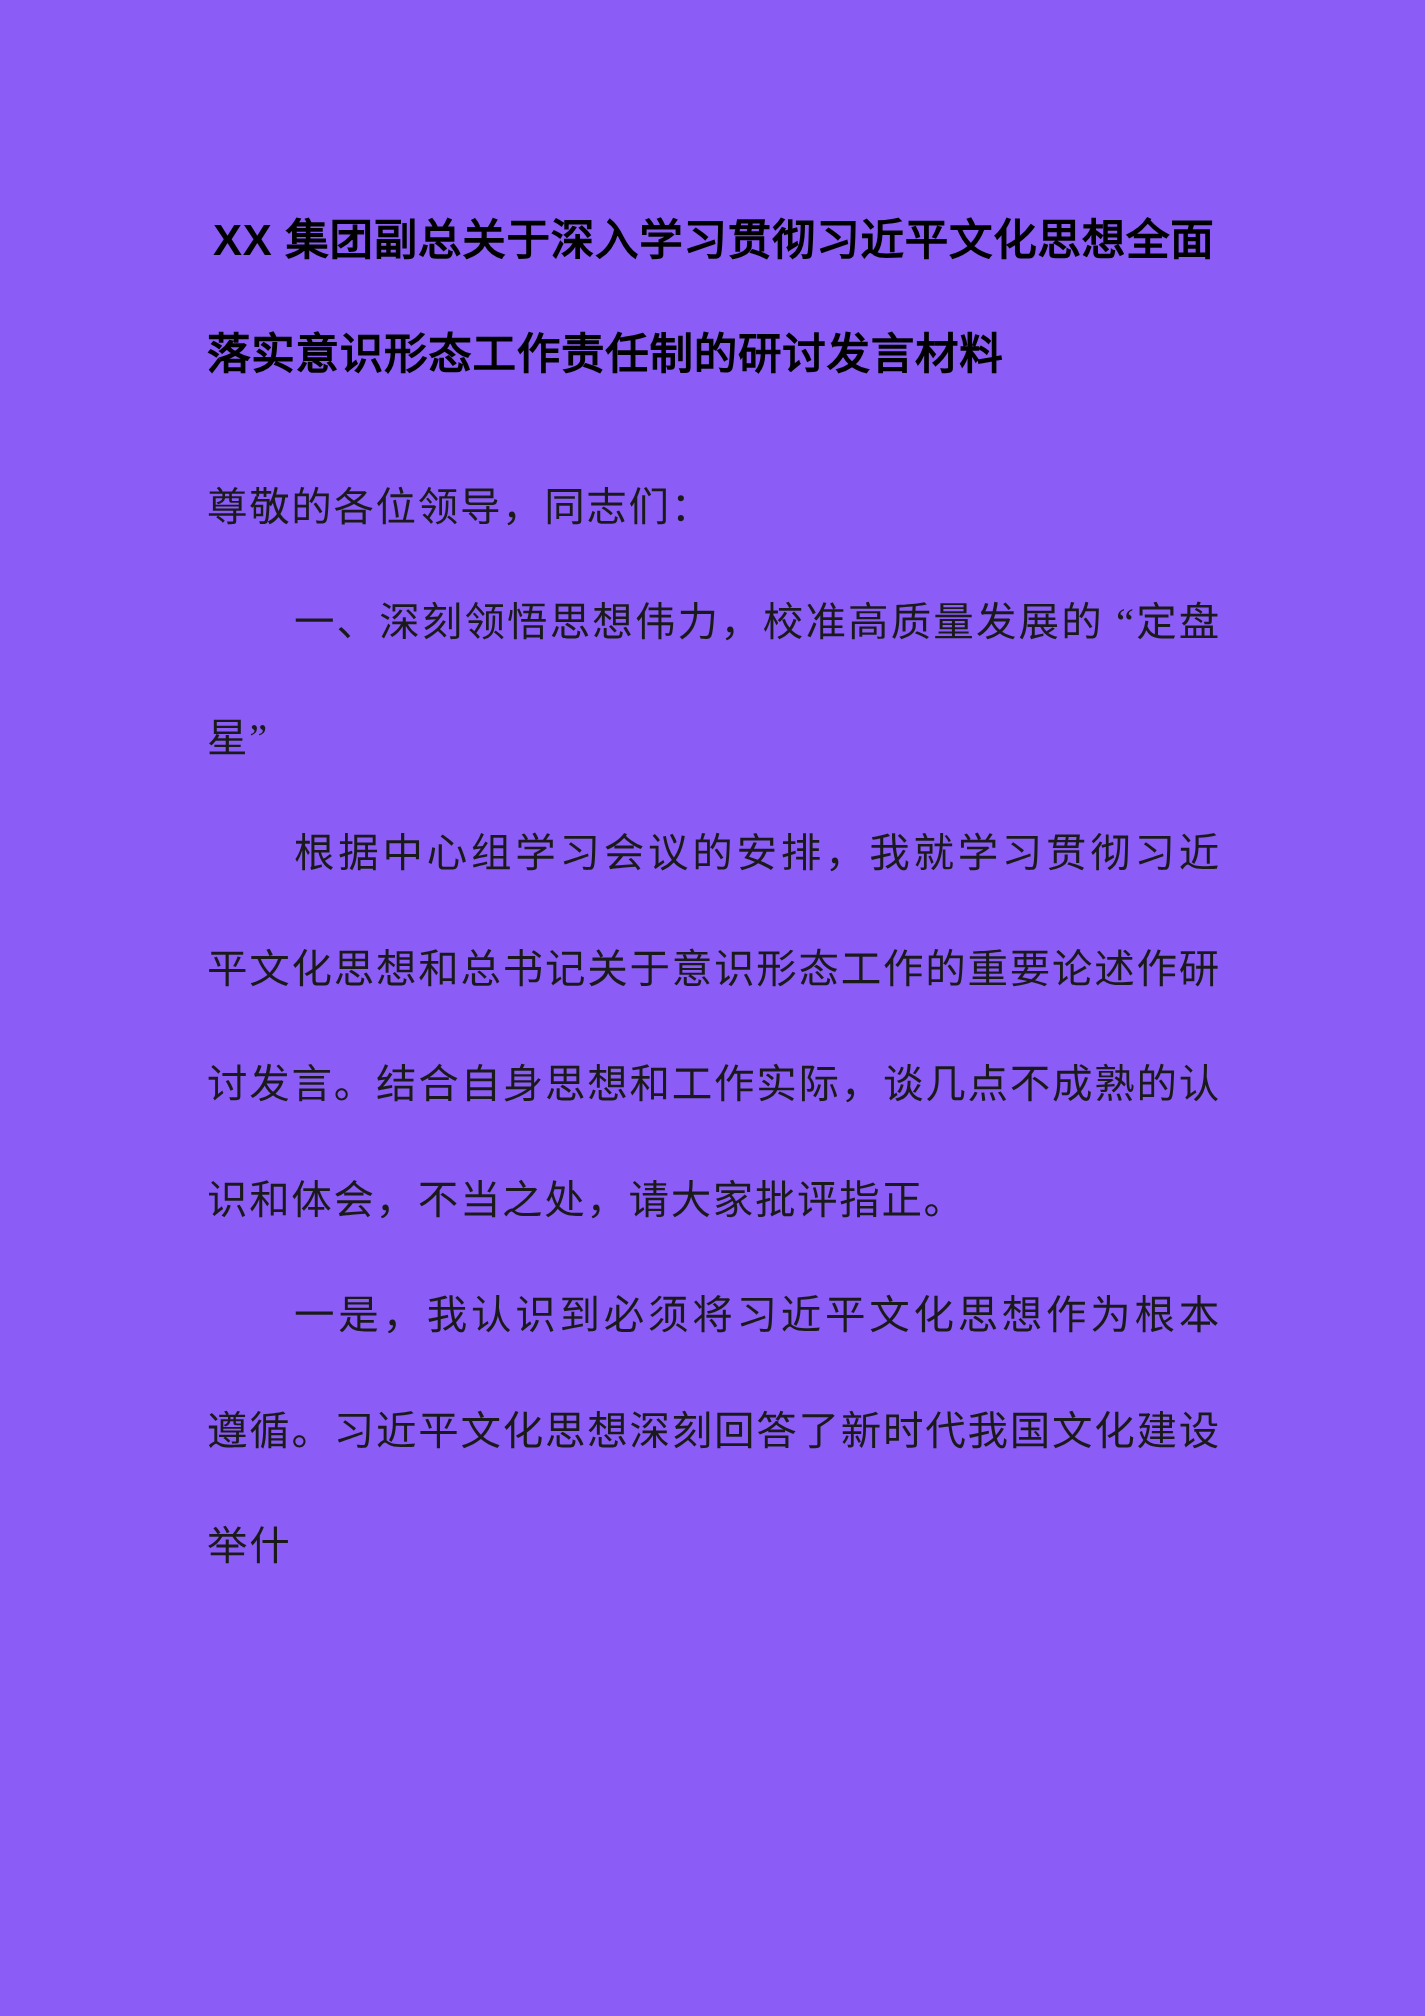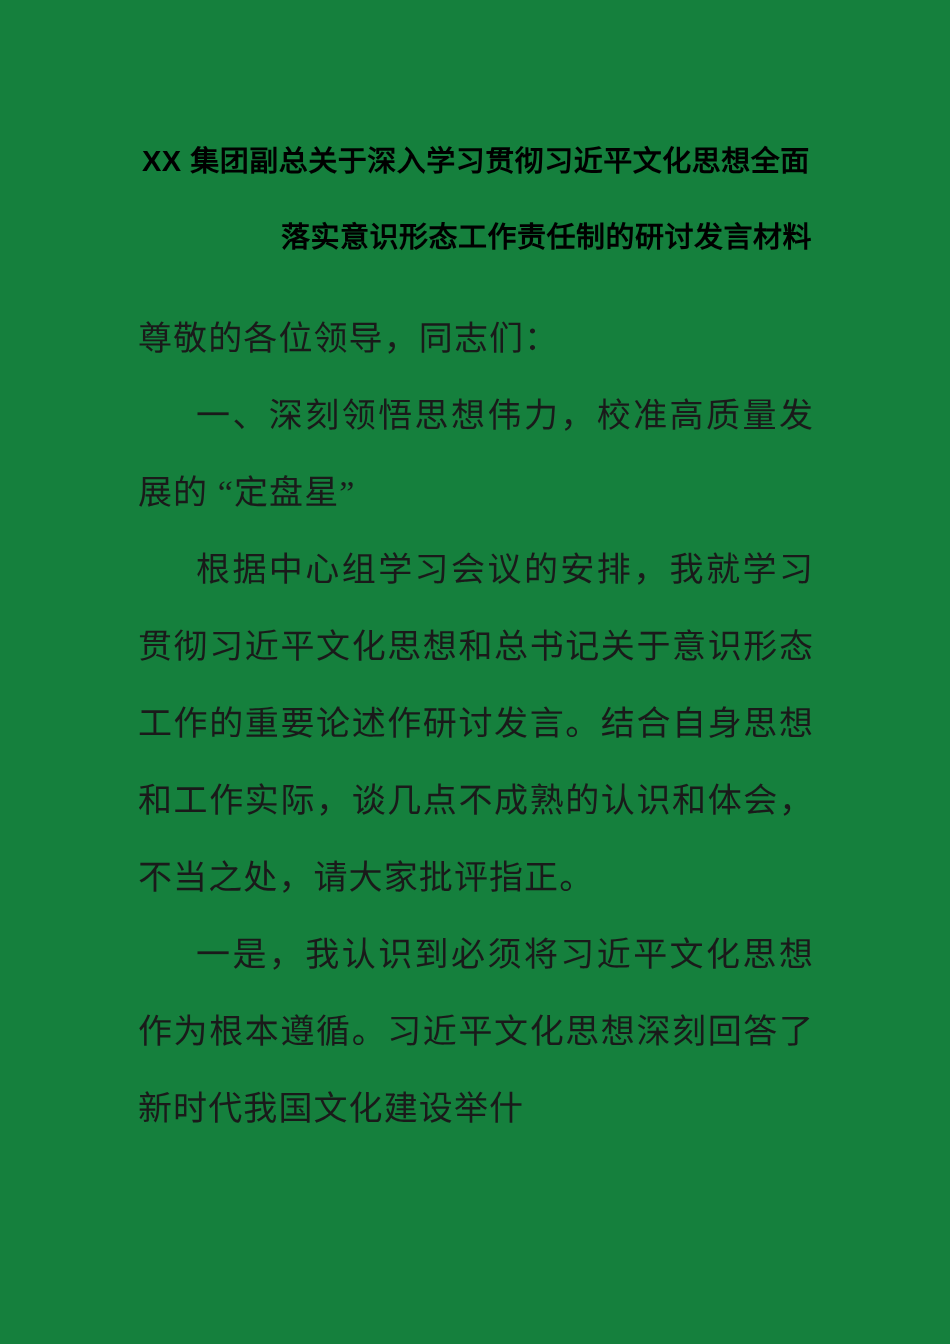--- a/index.html
+++ b/index.html
@@ -13,21 +13,21 @@
     font-family: "Liberation Serif", "DejaVu Serif", serif;
     color: #000000;
     -webkit-font-smoothing: antialiased;
   }
 
   .page {
     position: relative;
     width: 950px;
     height: 1344px;
     margin: 0 auto;
-    background: #15803d;
+    background: #8b5cf6;
     overflow: hidden;
     box-sizing: border-box;
   }
 
   
   .doc-title {
     position: absolute;
     left: 138px;
     top: 104px;
     width: 674px;
@@ -45,34 +45,34 @@
     display: block;
     white-space: nowrap;
   }
 
   .doc-title .title-line-1 {
     text-align: left;
     padding-left: 4px;
   }
 
   .doc-title .title-line-2 {
-    text-align: right;
+    text-align: left;
   }
 
   
   .body-block {
     position: absolute;
     left: 138px;
     top: 300px;
     width: 676px;
   }
 
   .para {
     font-family: "Liberation Serif", "DejaVu Serif", serif;
-    font-size: 34px;
+    font-size: 27px;
     line-height: 77px;
     color: #1a1a1a;
     margin: 0;
     text-align: justify;
     text-justify: inter-character;
     text-align-last: left;
     word-break: break-all;
     letter-spacing: 1.1px;
   }
 

